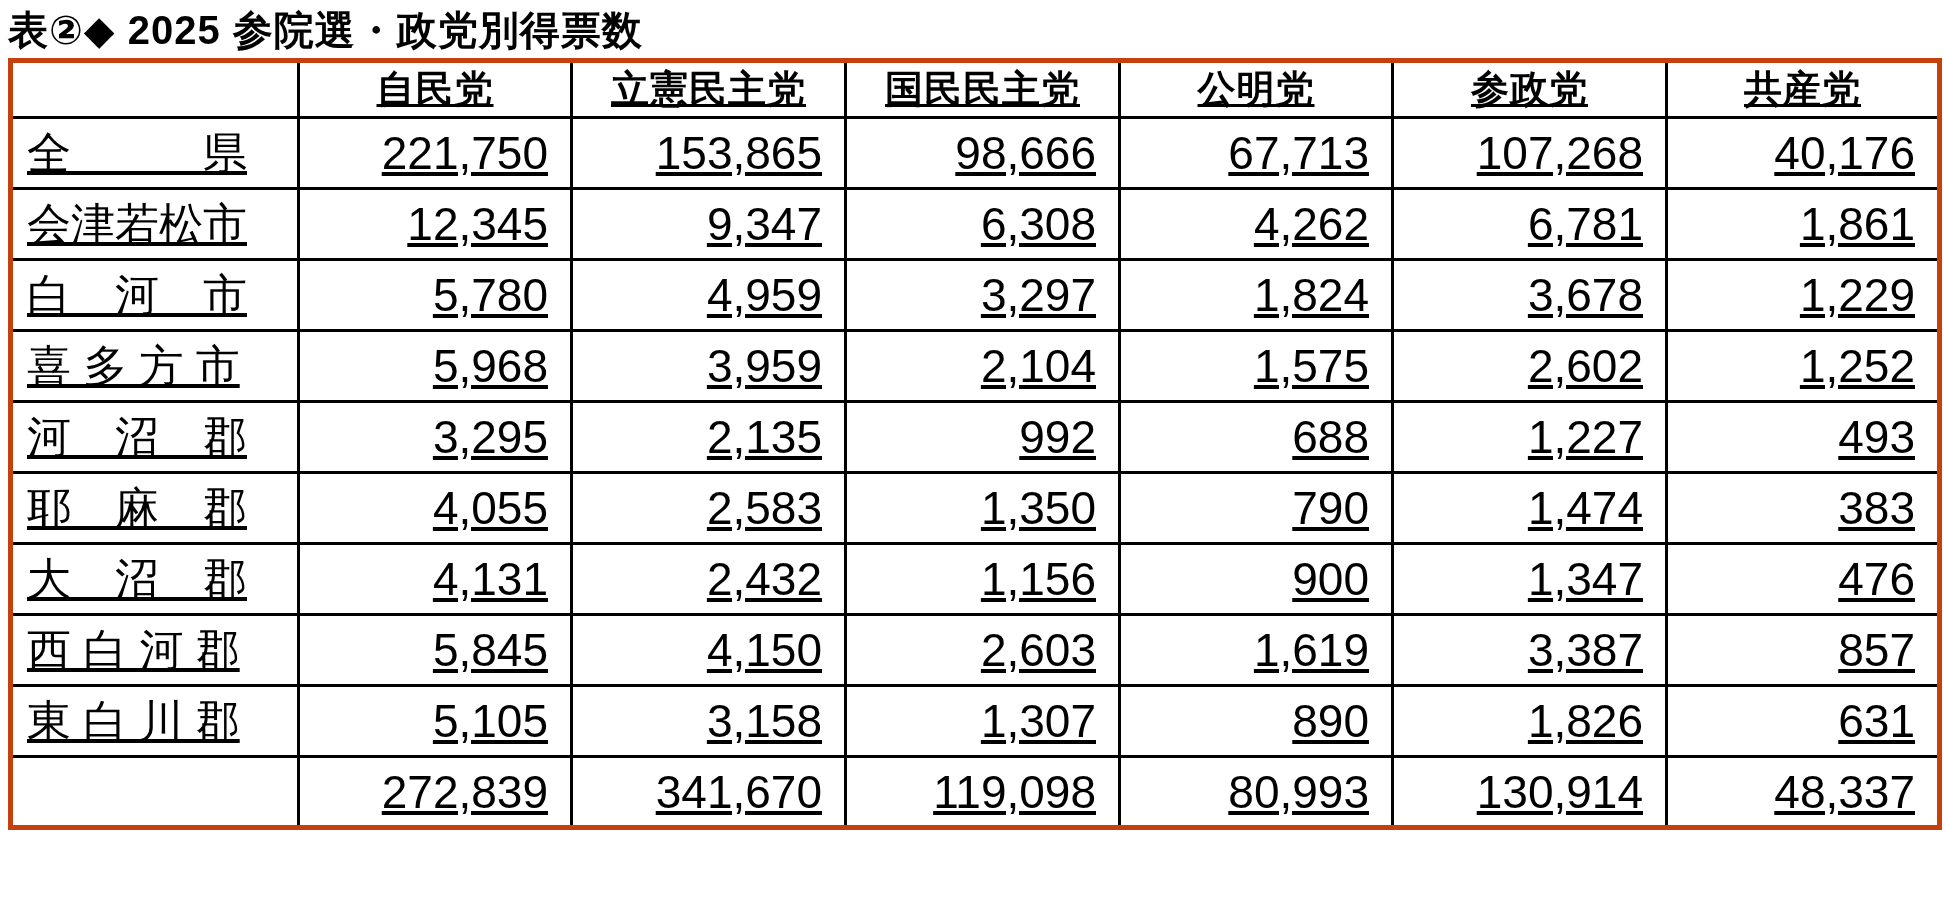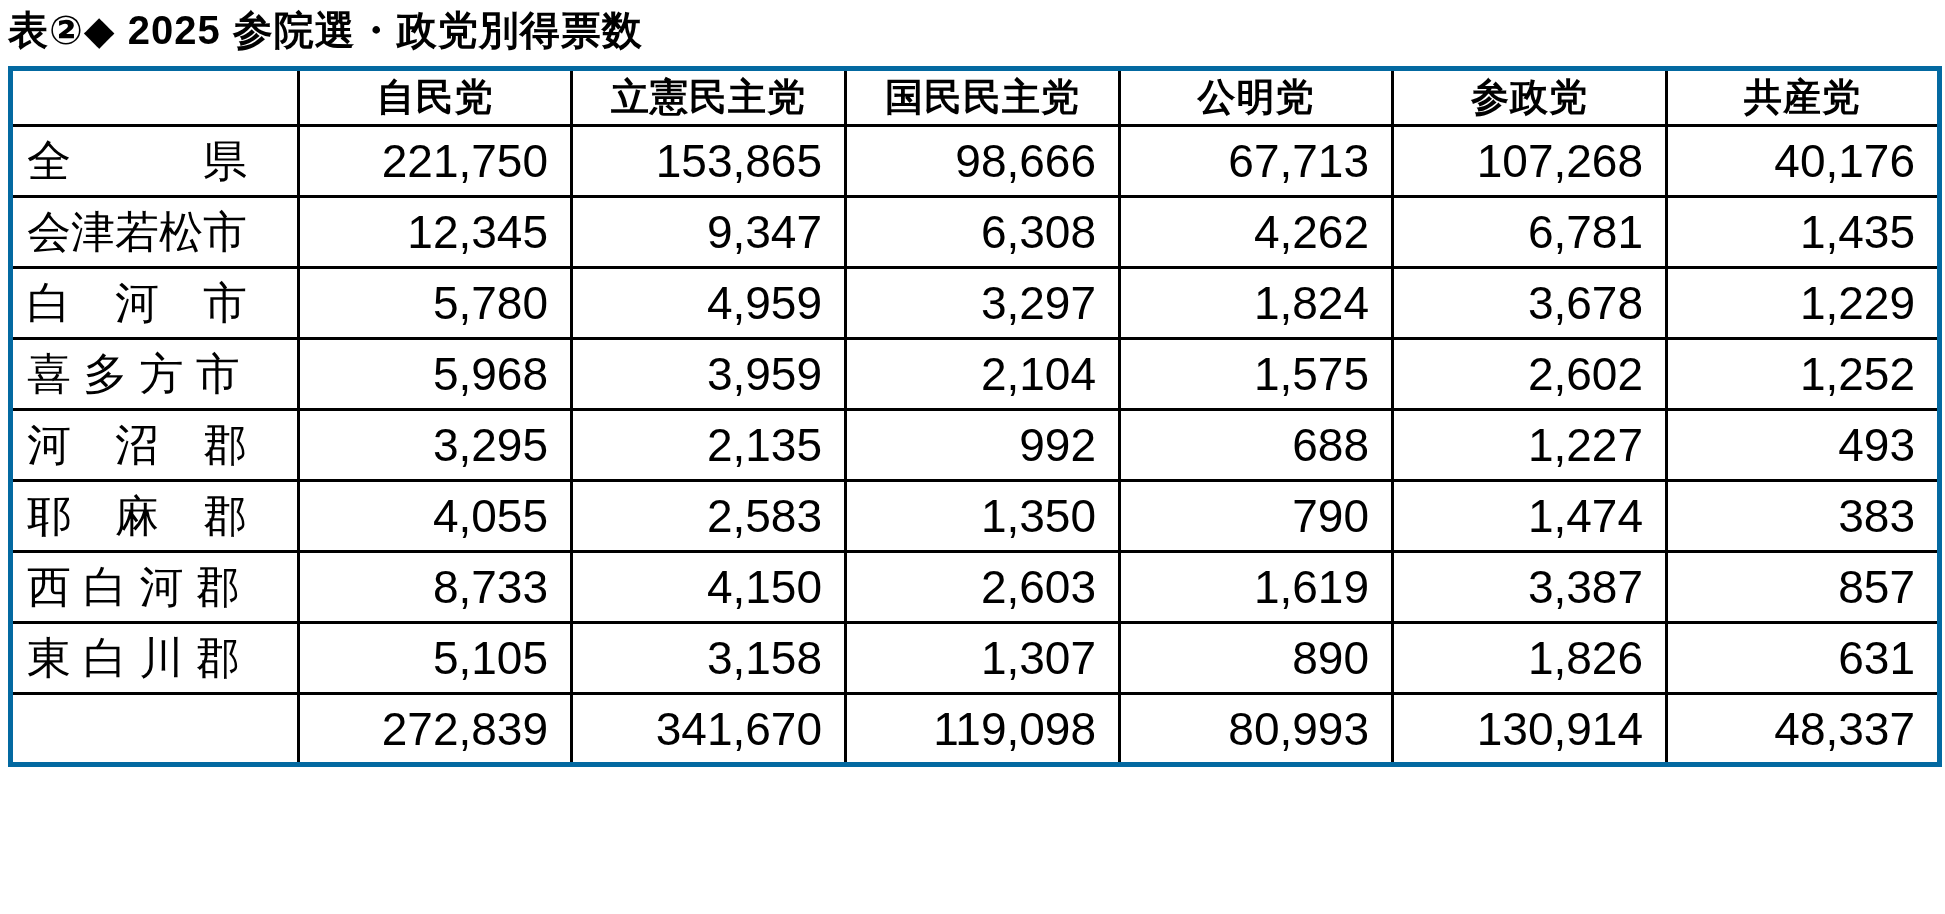--- a/index.html
+++ b/index.html
@@ -21,22 +21,23 @@
     font-size: 40px;
     font-weight: bold;
     letter-spacing: 1px;
     line-height: 48px;
     white-space: nowrap;
   }
   table.votes {
     border-collapse: collapse;
     table-layout: fixed;
     width: 1929px;
-    margin-top: 12px;
-    border: 5px solid #0369a1;
+    margin-top: 4px;
+    border: 5px solid #c2410c;
+    text-decoration: underline;
   }
   table.votes th,
   table.votes td {
     border: 3px solid #000;
     box-sizing: border-box;
     overflow: hidden;
   }
   thead tr { height: 57px; }
   tbody tr { height: 71px; }
   th.party {
@@ -99,21 +100,21 @@
           <td class="count">107,268</td>
           <td class="count">40,176</td>
         </tr>
         <tr>
           <td class="region">会津若松市</td>
           <td class="count">12,345</td>
           <td class="count">9,347</td>
           <td class="count">6,308</td>
           <td class="count">4,262</td>
           <td class="count">6,781</td>
-          <td class="count">1,435</td>
+          <td class="count">1,861</td>
         </tr>
         <tr>
           <td class="region">白　河　市</td>
           <td class="count">5,780</td>
           <td class="count">4,959</td>
           <td class="count">3,297</td>
           <td class="count">1,824</td>
           <td class="count">3,678</td>
           <td class="count">1,229</td>
         </tr>
@@ -138,22 +139,31 @@
         <tr>
           <td class="region">耶　麻　郡</td>
           <td class="count">4,055</td>
           <td class="count">2,583</td>
           <td class="count">1,350</td>
           <td class="count">790</td>
           <td class="count">1,474</td>
           <td class="count">383</td>
         </tr>
         <tr>
+          <td class="region">大　沼　郡</td>
+          <td class="count">4,131</td>
+          <td class="count">2,432</td>
+          <td class="count">1,156</td>
+          <td class="count">900</td>
+          <td class="count">1,347</td>
+          <td class="count">476</td>
+        </tr>
+        <tr>
           <td class="region">西 白 河 郡</td>
-          <td class="count">8,733</td>
+          <td class="count">5,845</td>
           <td class="count">4,150</td>
           <td class="count">2,603</td>
           <td class="count">1,619</td>
           <td class="count">3,387</td>
           <td class="count">857</td>
         </tr>
         <tr>
           <td class="region">東 白 川 郡</td>
           <td class="count">5,105</td>
           <td class="count">3,158</td>

